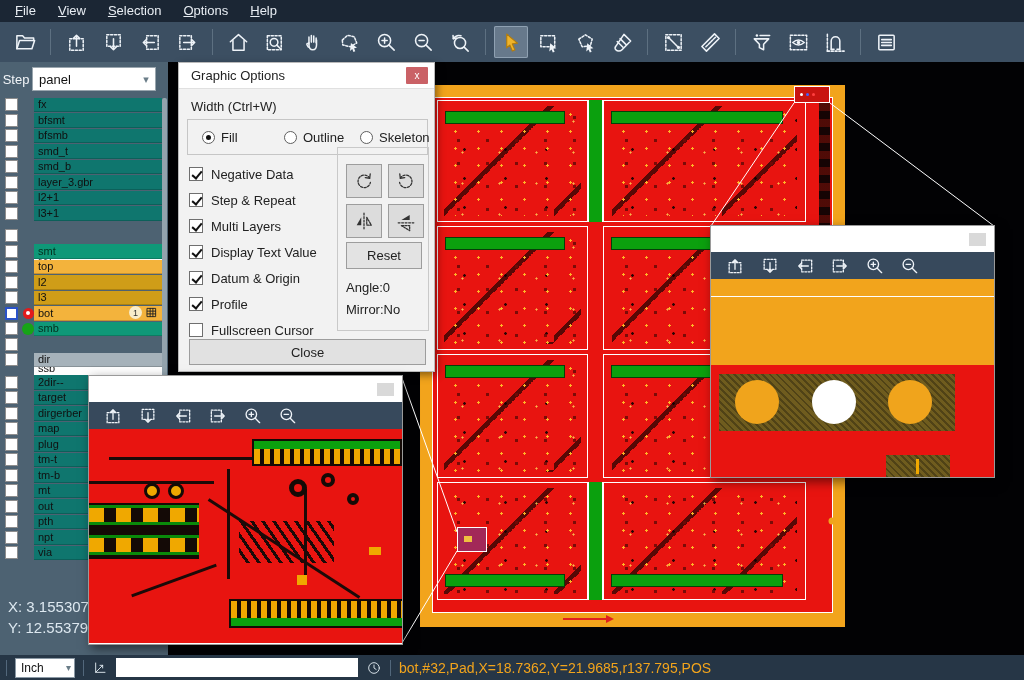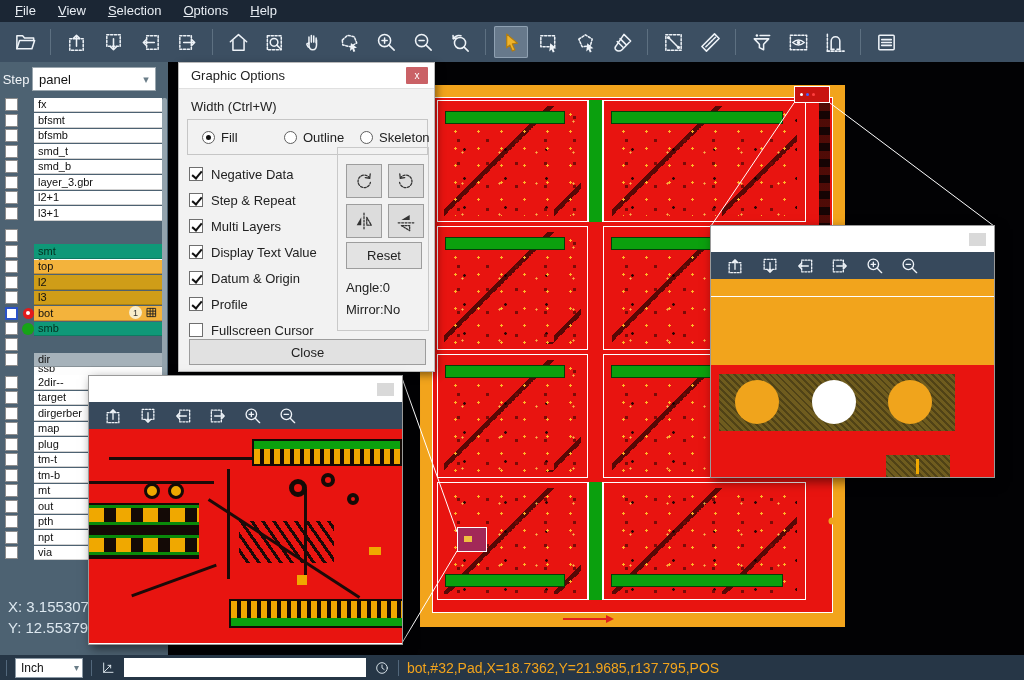--- a/index.html
+++ b/index.html
@@ -36,21 +36,21 @@
   .lcb-wrap { width:22px; display:flex; justify-content:center; }
   .lcb { width:13px; height:13px; background:#fff; border:1px solid #8d8d8d; }
   .lcb.sel { border:2px solid #2a52c8; }
   .ind-wrap { width:12px; display:flex; justify-content:center; }
   .ind-red { width:11px; height:11px; border-radius:50%; background:#e31b1b; position:relative; }
   .ind-red::after { content:""; position:absolute; left:3.5px; top:3.5px; width:4px; height:4px;
     border-radius:50%; background:#fff; }
   .ind-green { width:12px; height:12px; border-radius:50%; background:#17a417; }
   .layer-name { flex:1; height:14.5px; font-size:11px; color:#101010; padding-left:4px;
     display:flex; align-items:center; border-bottom:1px solid rgba(0,0,0,.18); }
-  .c-cyan  { background:#ffffff; }
+  .c-cyan  { background:#0f766e; }
   .c-white { background:#fdfdfd;margin-top:48px; }
   .c-teal  { background:#0f9878; color:#03301e; }
   .c-amber { background:#f3b33c; }
   .c-gold  { background:#cf9d18; }
   .c-gray  { background:#a6b2ba; }
   .layer-badge { width:13px; height:13px; border-radius:50%; background:#f7eccb; color:#333;
     font-size:9px; display:flex; align-items:center; justify-content:center; margin-left:auto; }
   .layer-grid-icon { width:13px; margin:0 3px 0 4px; color:#222; display:flex; }
   .side-scrollbar { position:absolute; right:1px; top:36px; width:5px; height:466px;
     background:#93a3ad; border-radius:2px; }
@@ -135,21 +135,21 @@
   
   .amber-band { position:absolute; left:0; top:0; right:0; height:86px; background:#f2a41c; }
   .amber-line { position:absolute; left:0; right:0; top:17px; height:1px; background:#fff; }
   .olive-rect { position:absolute; background:#6f5c1e;
     background-image:repeating-linear-gradient(45deg, rgba(0,0,0,.28) 0 2px, transparent 2px 5px); }
   .fid-circle { position:absolute; width:44px; height:44px; border-radius:50%; }
   
   .statusbar { position:absolute; left:0; top:655px; width:1024px; height:25px; background:#263646;
     display:flex; align-items:center; z-index:6; padding-left:6px; gap:8px; }
   .sb-sep { width:1px; height:16px; background:#52677b; }
-  .unit-select { width:68px; height:20px; background:#fff; border:1px solid #8b99a5; display:flex;
+  .unit-select { width:60px; height:20px; background:#fff; border:1px solid #8b99a5; display:flex;
     align-items:center; font-size:12px; color:#111; padding-left:5px; }
   .unit-select .chev { margin-left:auto; color:#6a7d88; font-size:10px; padding-right:3px; }
   .sb-icon { color:#dfe8ef; display:flex; align-items:center; }
   .cmd-input { width:242px; height:19px; background:#fff; border:none; font-size:12px; padding:0 5px;
     font-family:"Liberation Sans", sans-serif; }
   .sb-message { color:#f2a41c; font-size:14px; white-space:nowrap; }
 </style>
 </head>
 <body>
 

